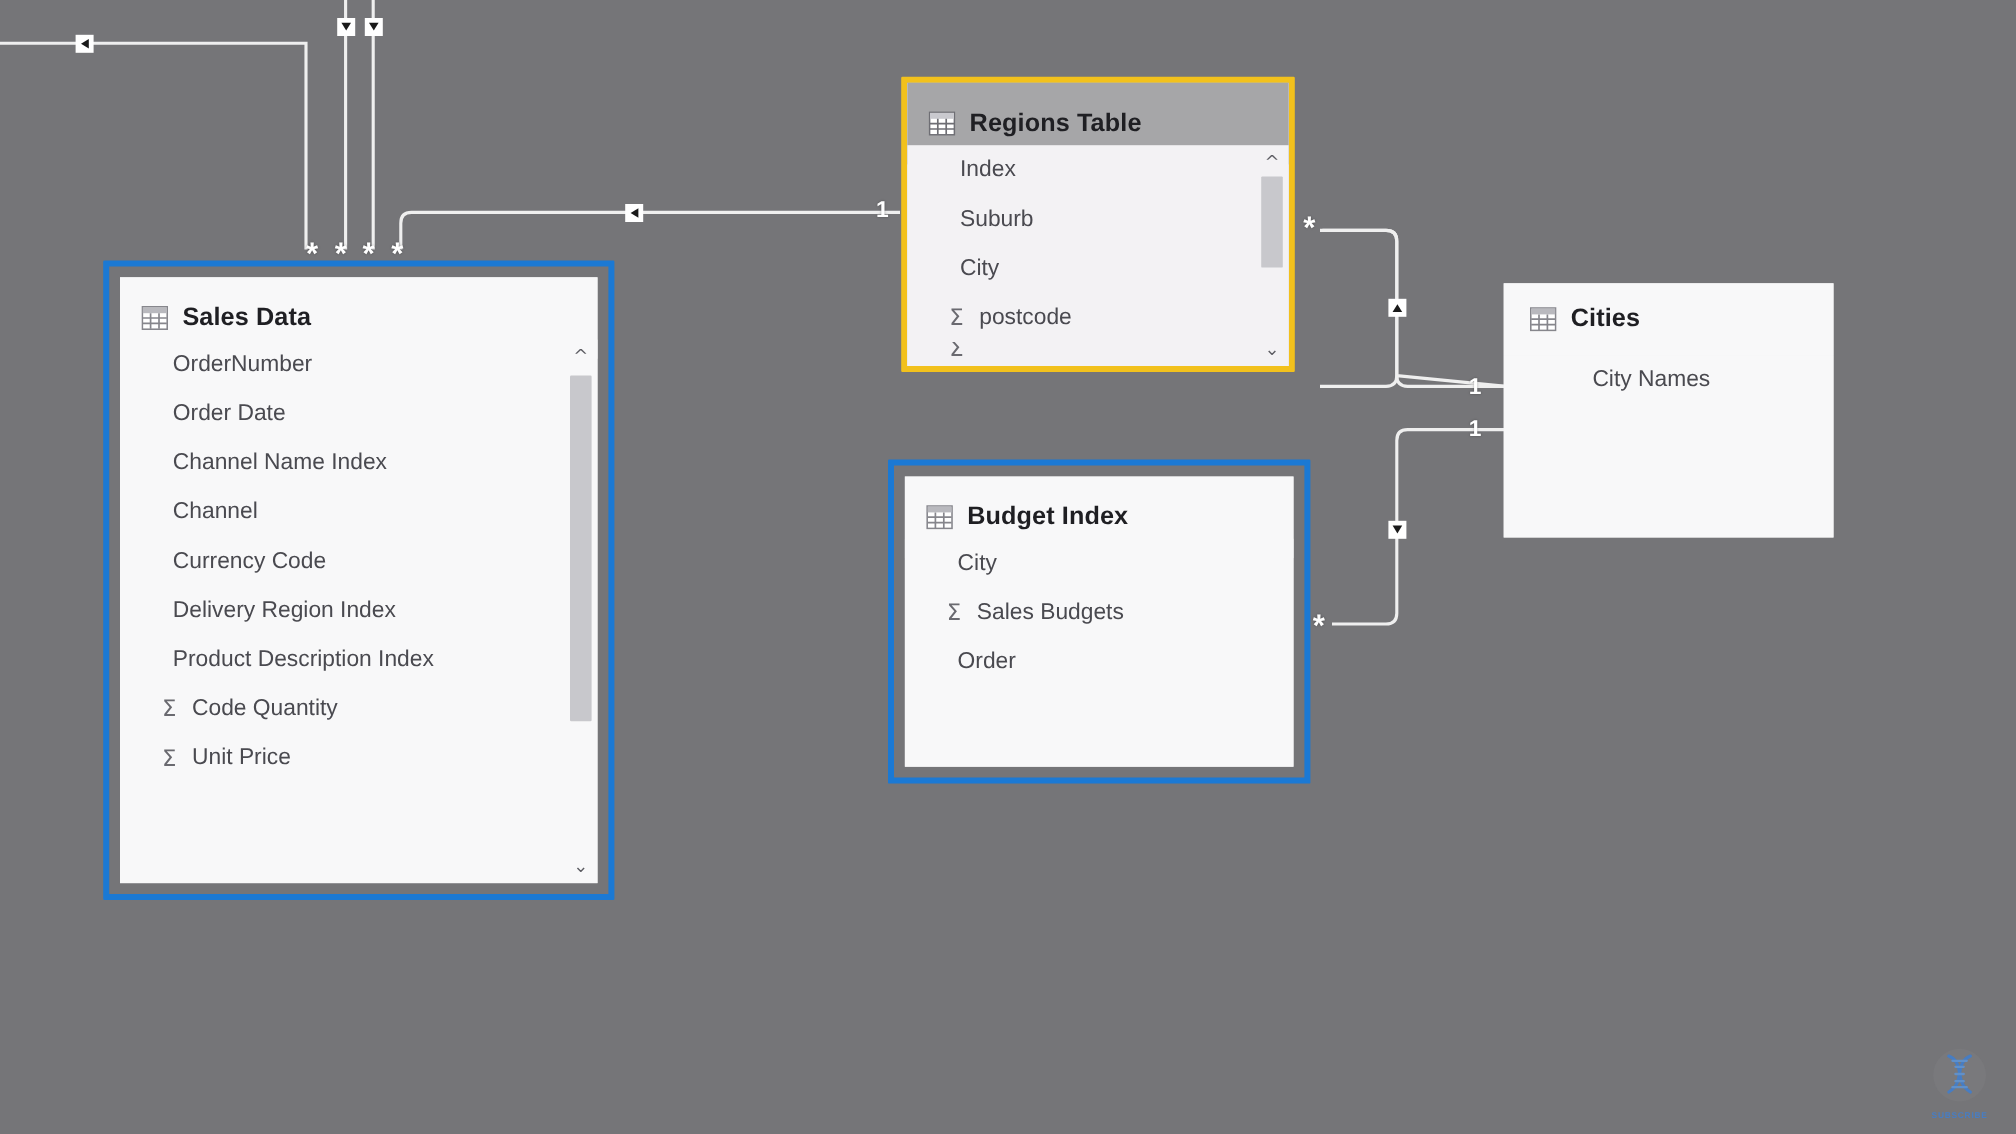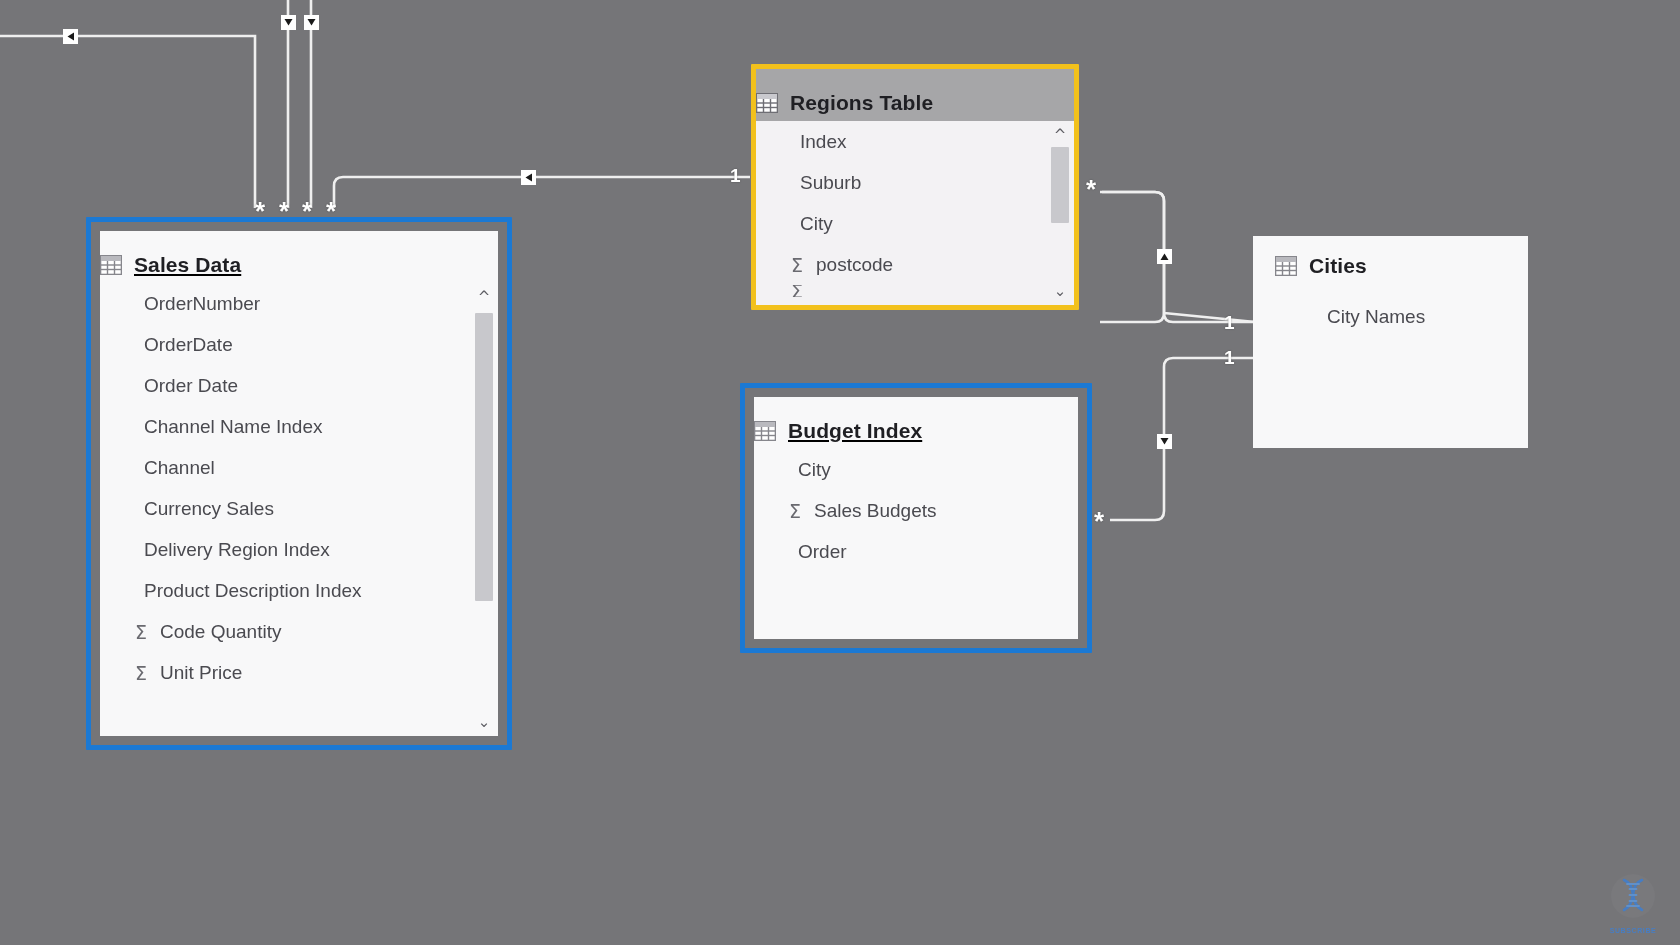--- a/index.html
+++ b/index.html
@@ -46,28 +46,29 @@
   .tbl.selected-blue .sel { border: 5px solid #1b79d4; }
   .tbl.selected-gold .sel { border: 5px solid #f2c11c; }
   .tbl.unselected .sel { border: 0; }
 
   .card {
     position: absolute;
     box-sizing: border-box;
     background: #f3f2f4;
     overflow: hidden;
   }
-  .tbl.selected-blue .card { left: 14px; top: 14px; right: 14px; bottom: 14px; text-decoration: underline; }
+  .tbl.selected-blue .card { left: 14px; top: 14px; right: 14px; bottom: 14px; }
   .tbl.selected-gold .card { left: 5px; top: 5px; right: 5px; bottom: 5px; }
   .tbl.unselected .card { left: 0; top: 0; right: 0; bottom: 0; }
 
   .card-head {
     display: flex;
     align-items: center;
     height: 68px;
+    padding-left: 18px;
     box-sizing: border-box;
   }
   .card-head.bar { background: #a6a6a8; }
   .card-head.plain { background: #f8f8f9; }
 
   .tbl-icon {
     width: 22px; height: 20px;
     flex: 0 0 auto;
     margin-right: 12px;
     position: relative;
@@ -254,33 +255,30 @@
             <line x1="14.5" y1="6" x2="14.5" y2="19" stroke="#86868c" stroke-width="1.4"></line>
           </svg>
         </span>
         <span class="tbl-title">Sales Data</span>
       </div>
       <div class="field-list">
         <div class="field nosigma">
             <span>OrderNumber</span>
           </div>
         <div class="field nosigma">
-            <span>OrderDate</span>
-          </div>
-        <div class="field nosigma">
             <span>Order Date</span>
           </div>
         <div class="field nosigma">
             <span>Channel Name Index</span>
           </div>
         <div class="field nosigma">
             <span>Channel</span>
           </div>
         <div class="field nosigma">
-            <span>Currency Sales</span>
+            <span>Currency Code</span>
           </div>
         <div class="field nosigma">
             <span>Delivery Region Index</span>
           </div>
         <div class="field nosigma">
             <span>Product Description Index</span>
           </div>
         <div class="field" style="padding-left:56px;">
             <span class="sigma">Σ</span>
             <span>Code Quantity</span>

